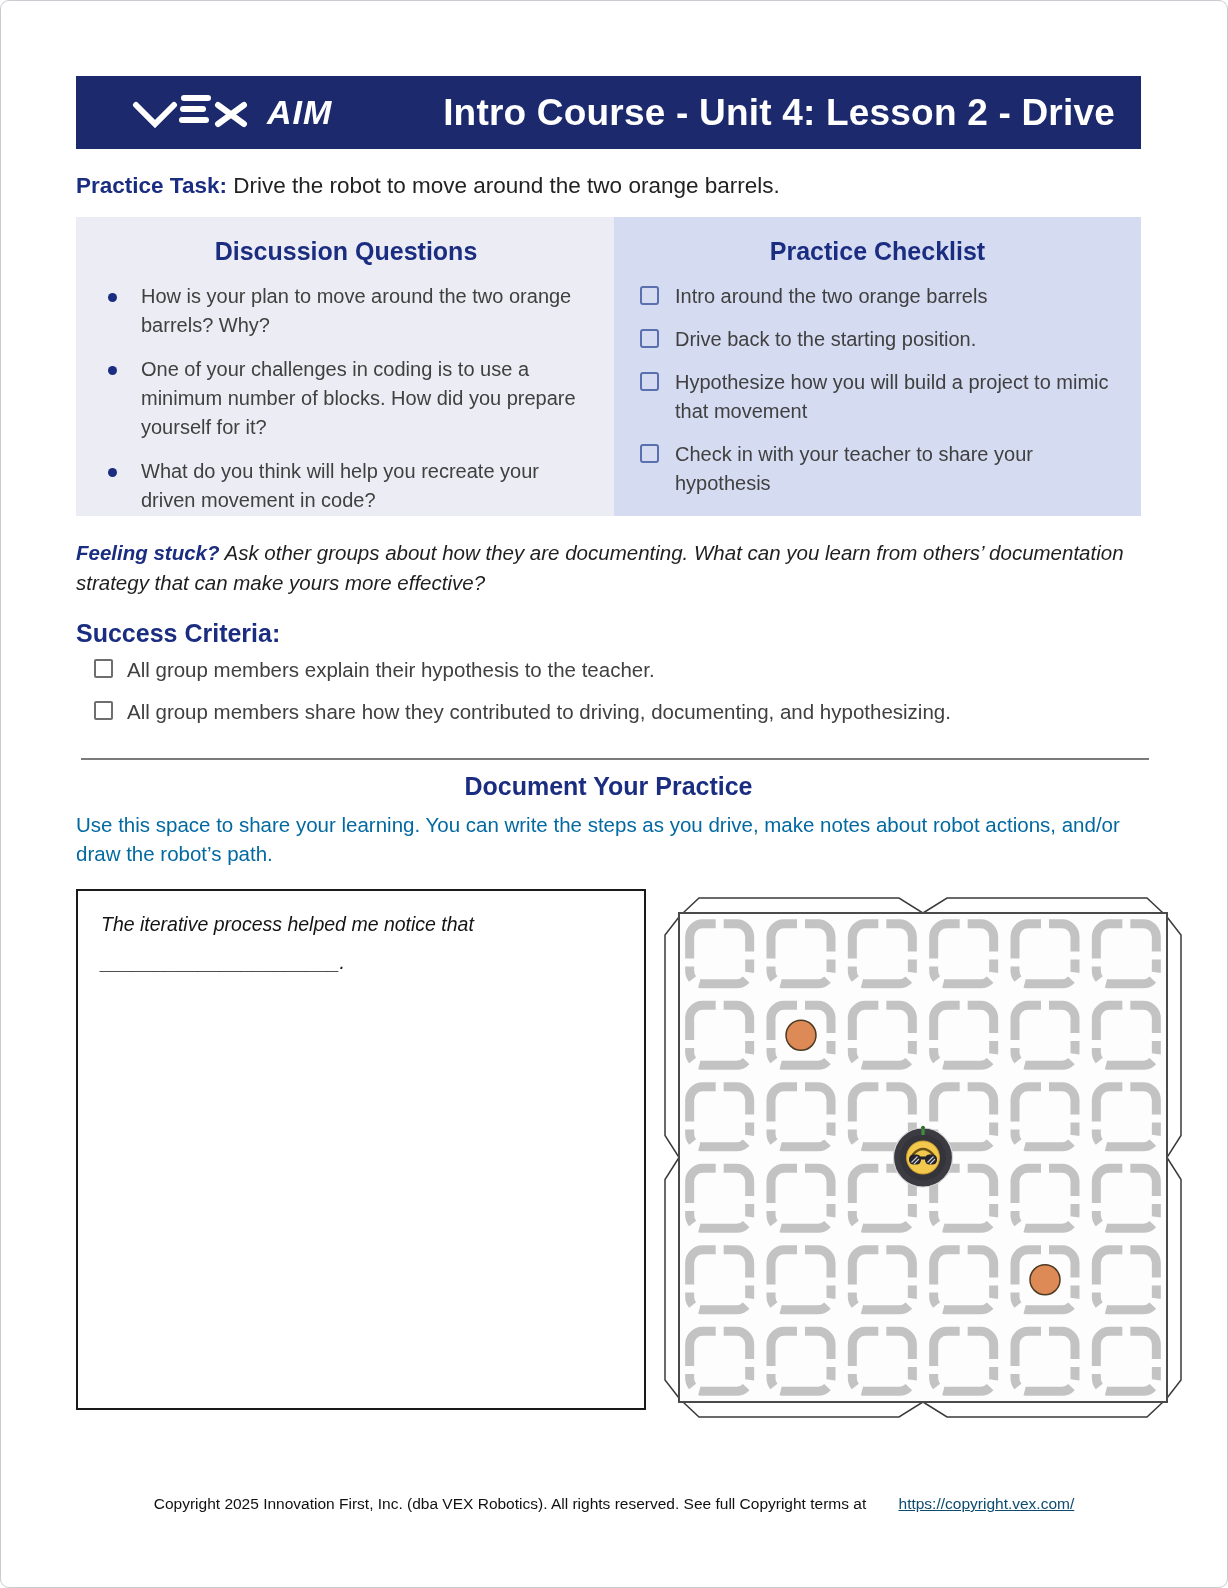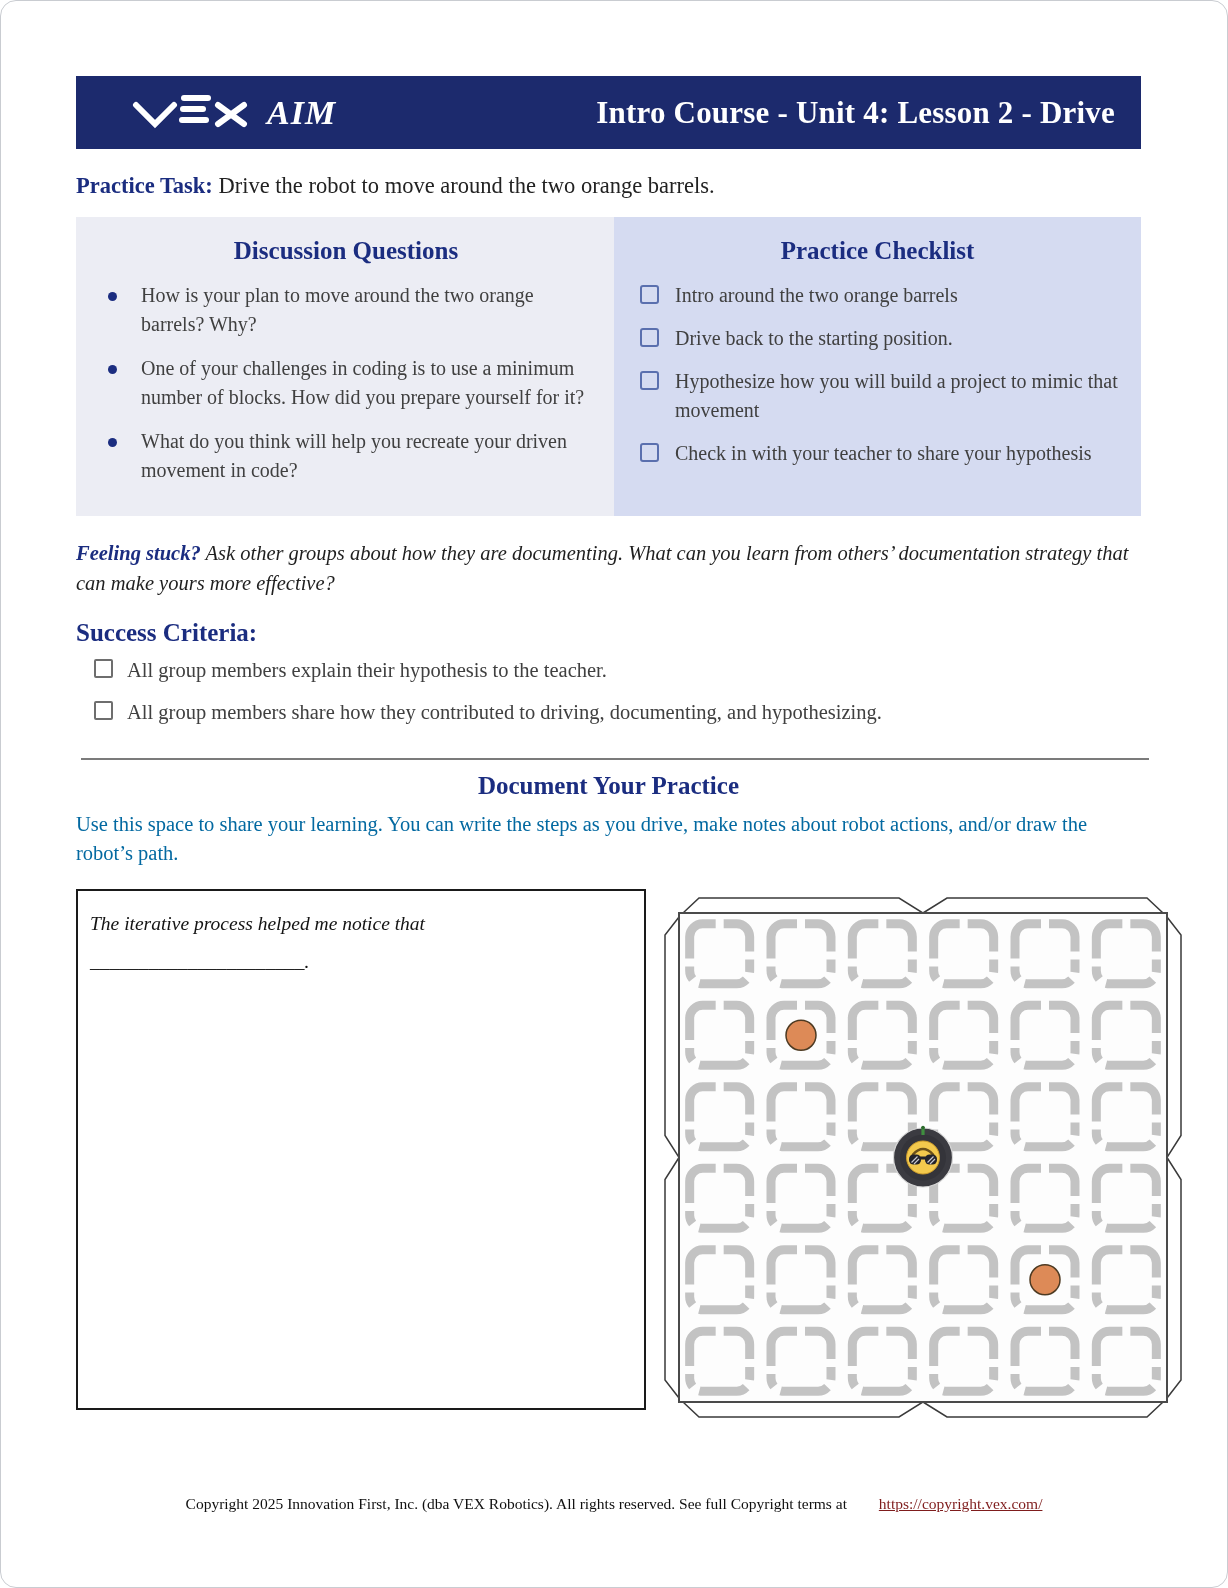--- a/index.html
+++ b/index.html
@@ -1,26 +1,26 @@
 <!DOCTYPE html>
 <html><head>
 <meta charset="utf-8">
 <style>
   html,body{margin:0;padding:0;background:#fff;}
   .page{
     position:relative;width:1226px;height:1586px;margin:0 auto;
-    background:#fff;border:1px solid #c9ccd1;border-radius:16px;overflow:hidden;
-    font-family:Liberation Serif, serif;color:#222;
+    background:#fff;border:1px solid #c9ccd1;border-radius:9px;overflow:hidden;
+    font-family:Liberation Sans, sans-serif;color:#222;
   }
   
   .band{position:absolute;left:75px;top:75px;width:1065px;height:73px;background:#1c2a6d;
         display:flex;align-items:center;justify-content:space-between;}
   .logo-wrap{display:flex;align-items:center;margin-left:56px;}
   .logo-aim{color:#fff;font-style:italic;font-weight:bold;font-size:34px;letter-spacing:1px;margin-left:10px;}
-  .band-title{color:#fff;font-weight:bold;font-size:31px;margin-right:26px;letter-spacing:.2px;}
+  .band-title{color:#fff;font-weight:bold;font-size:37px;margin-right:26px;letter-spacing:.2px;}
   
   .ptask{position:absolute;left:75px;top:170px;width:1070px;font-size:22.5px;line-height:30px;}
   .navy{color:#1b2d80;font-weight:bold;}
   
   .colbox{position:absolute;top:216px;height:299px;box-sizing:border-box;padding:16px 18px 0 18px;}
   .box-left{left:75px;width:540px;background:#ecedf4;}
   .box-right{left:613px;width:527px;background:#d5dbf1;}
   .box-title{text-align:center;font-size:25px;font-weight:bold;color:#1b2d80;margin:4px 0 16px 0;}
   ul.dq-list{list-style:none;margin:0;padding:0;}
   ul.dq-list li{display:flex;margin-bottom:15px;}
@@ -37,27 +37,27 @@
   .sc-head{position:absolute;left:75px;top:618px;font-size:25px;}
   .sc-item{position:absolute;left:93px;width:1050px;display:flex;}
   .sc-1{top:656px;} .sc-2{top:698px;}
   .sc-item .li-text{font-size:20.5px;line-height:26px;}
   
   .divider{position:absolute;left:80px;top:757px;width:1068px;border-top:2px solid #7b7b7b;}
   .dyp-title{position:absolute;left:75px;top:771px;width:1065px;text-align:center;font-size:25px;}
   .dyp-intro{position:absolute;left:75px;top:809px;width:1062px;font-size:20.5px;line-height:29px;color:#0369a1;}
   
   .write-box{position:absolute;left:75px;top:888px;width:570px;height:521px;box-sizing:border-box;
-             border:2px solid #1a1a1a;background:#fff;padding:14px 12px;}
+             border:2px solid #1a1a1a;background:#fff;padding:14px 23px;}
   .write-box p{margin:0;font-size:19.5px;font-style:italic;line-height:38px;color:#141414;word-break:break-word;}
   
   .field-svg{position:absolute;left:650px;top:878px;}
   
   .footer{position:absolute;left:0;top:1494px;width:100%;text-align:center;font-size:15.5px;color:#101010;}
-  .footer a{color:#7f1d1d;text-decoration:underline;margin-left:28px;}
+  .footer a{color:#0c4a6e;text-decoration:underline;margin-left:28px;}
 </style>
 </head>
 <body>
 
 <div class="page">
 
   <div class="band">
     <div class="logo-wrap">
       <svg width="125" height="44" viewBox="0 0 125 44">
         <g fill="none" stroke="#ffffff" stroke-linecap="round">

